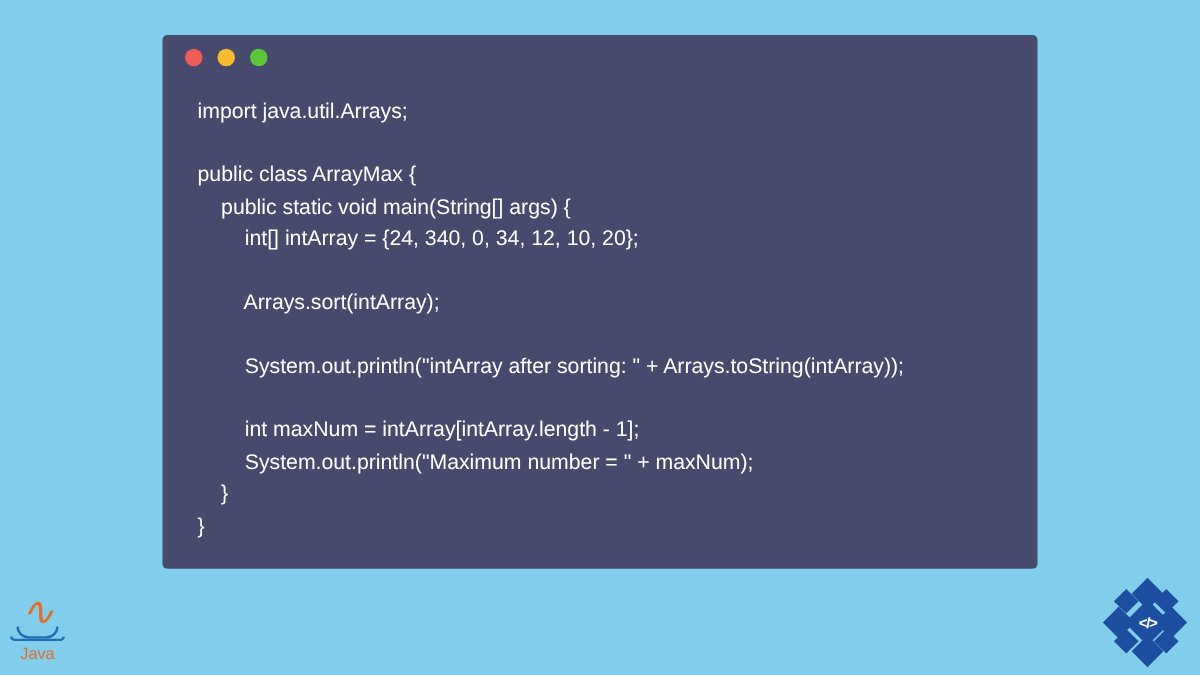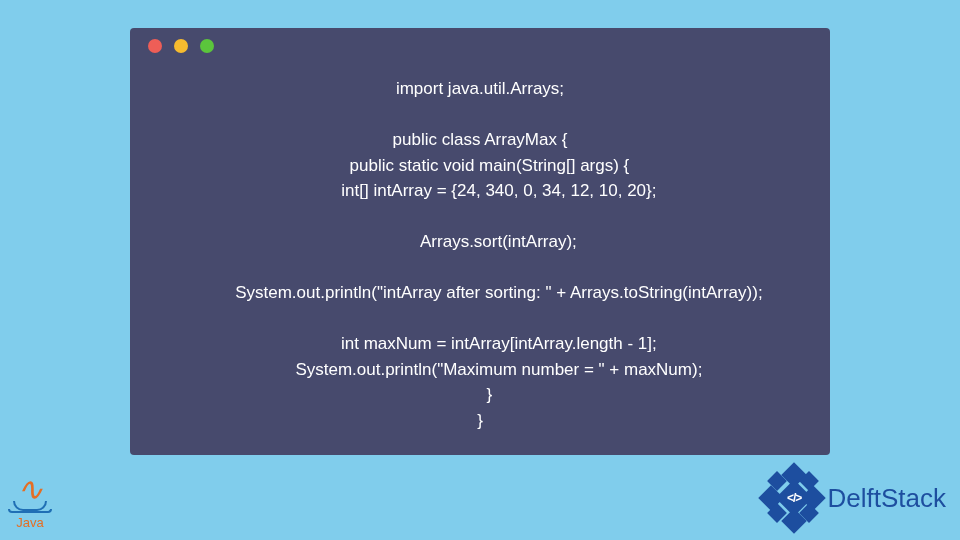--- a/index.html
+++ b/index.html
@@ -35,21 +35,20 @@
   .dot.red { background: #ee5e57; }
   .dot.yellow { background: #f6bb2f; }
   .dot.green { background: #5bc53c; }
   .code-body {
     padding: 12px 28px 4px 28px;
     color: #ffffff;
     font-size: 17px;
     line-height: 1.5;
     white-space: pre;
     font-family: -apple-system, BlinkMacSystemFont, "Segoe UI", Arial, sans-serif;
-    text-align: center;
   }
   .java-logo {
     position: absolute;
     left: 8px;
     bottom: 10px;
     display: flex;
     flex-direction: column;
     align-items: center;
   }
   .java-steam {
@@ -169,14 +168,13 @@
     <div class="delft-petal" style="left:19px; top:42px;"></div>
     <div class="delft-petal" style="left:-4px; top:19px;"></div>
     <div class="delft-petal" style="left:4px; top:4px; width:14px; height:14px;"></div>
     <div class="delft-petal" style="left:36px; top:4px; width:14px; height:14px;"></div>
     <div class="delft-petal" style="left:36px; top:36px; width:14px; height:14px;"></div>
     <div class="delft-petal" style="left:4px; top:36px; width:14px; height:14px;"></div>
     <div class="delft-code-badge">
       <span>&lt;/&gt;</span>
     </div>
   </div>
-  <div class="delft-text">DelftStack</div>
 </div>
 
 </body></html>

